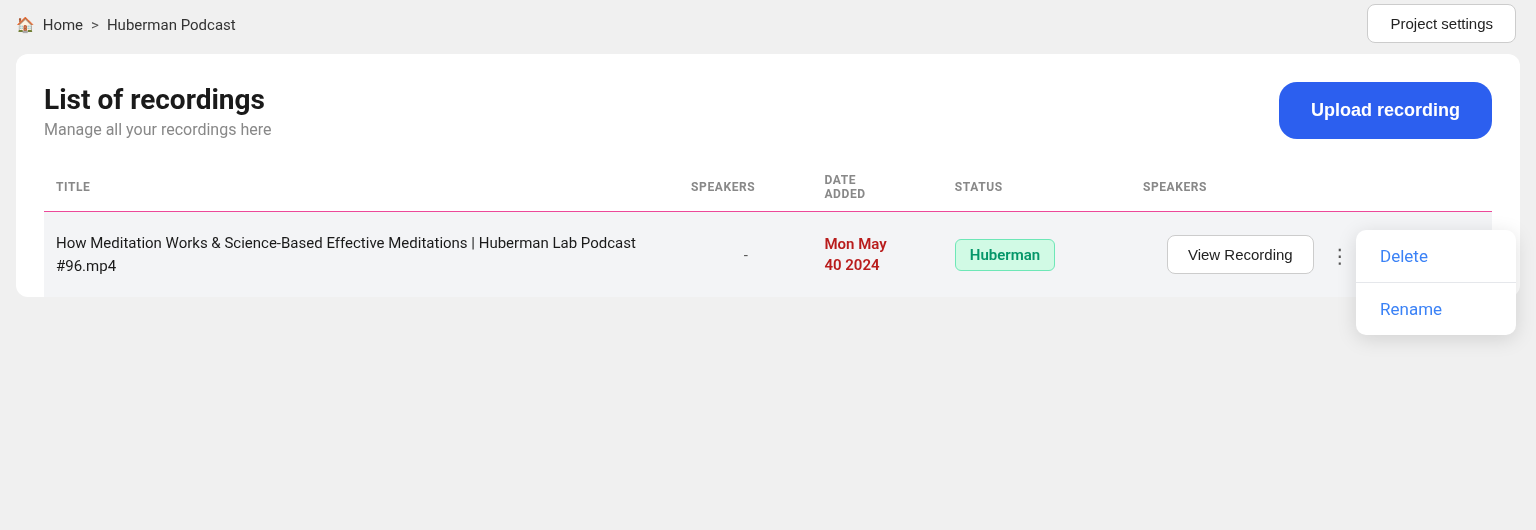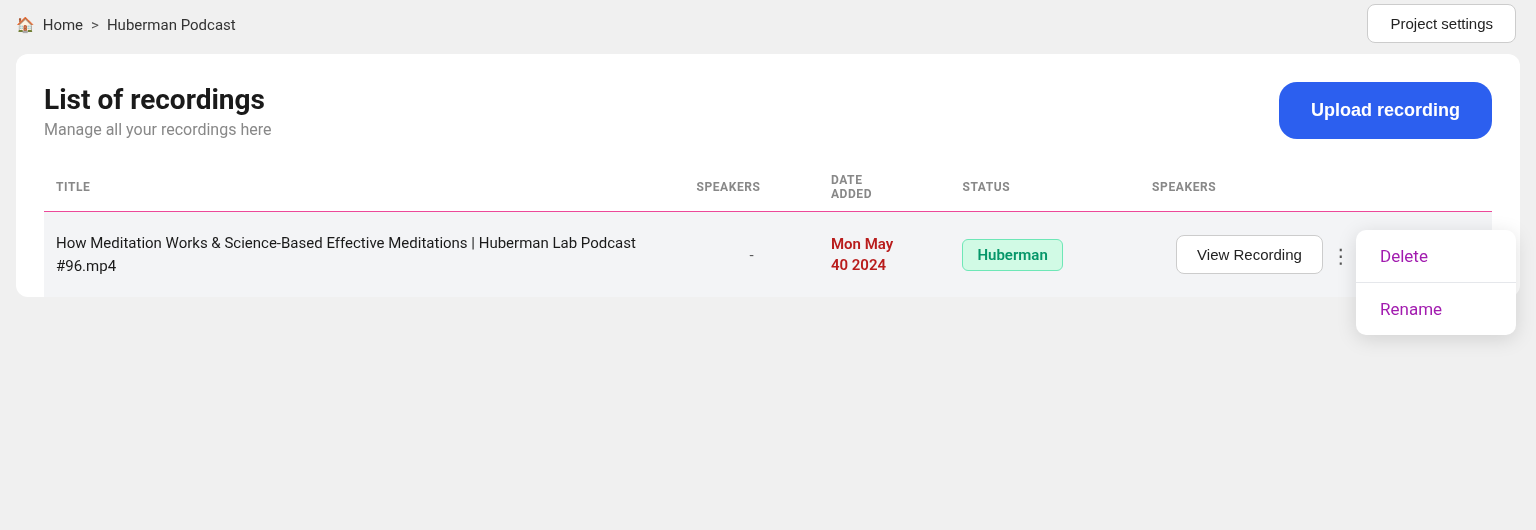--- a/index.html
+++ b/index.html
@@ -135,21 +135,21 @@
       padding: 6px 14px;
       font-size: 15px;
       font-weight: 600;
       display: inline-block;
       border: 1.5px solid #6ee7b7;
     }
 
     .actions-cell {
       display: flex;
       align-items: flex-end;
-      gap: 0;
+      gap: 8px;
       padding-left: 24px;
     }
 
     .view-recording-btn {
       background: #fff;
       border: 1.5px solid #ccc;
       border-radius: 8px;
       padding: 10px 20px;
       font-size: 15px;
       font-weight: 500;
@@ -176,21 +176,21 @@
       border-radius: 10px;
       box-shadow: 0 4px 20px rgba(0,0,0,0.13);
       min-width: 160px;
       z-index: 100;
       overflow: hidden;
     }
 
     .dropdown-item {
       padding: 16px 24px;
       font-size: 17px;
-      color: #a21caf;
+      color: #3b82f6;
       cursor: pointer;
     }
 
     .dropdown-divider {
       height: 1px;
       background: #e5e7eb;
     }
   </style>
 </head>
 <body>

